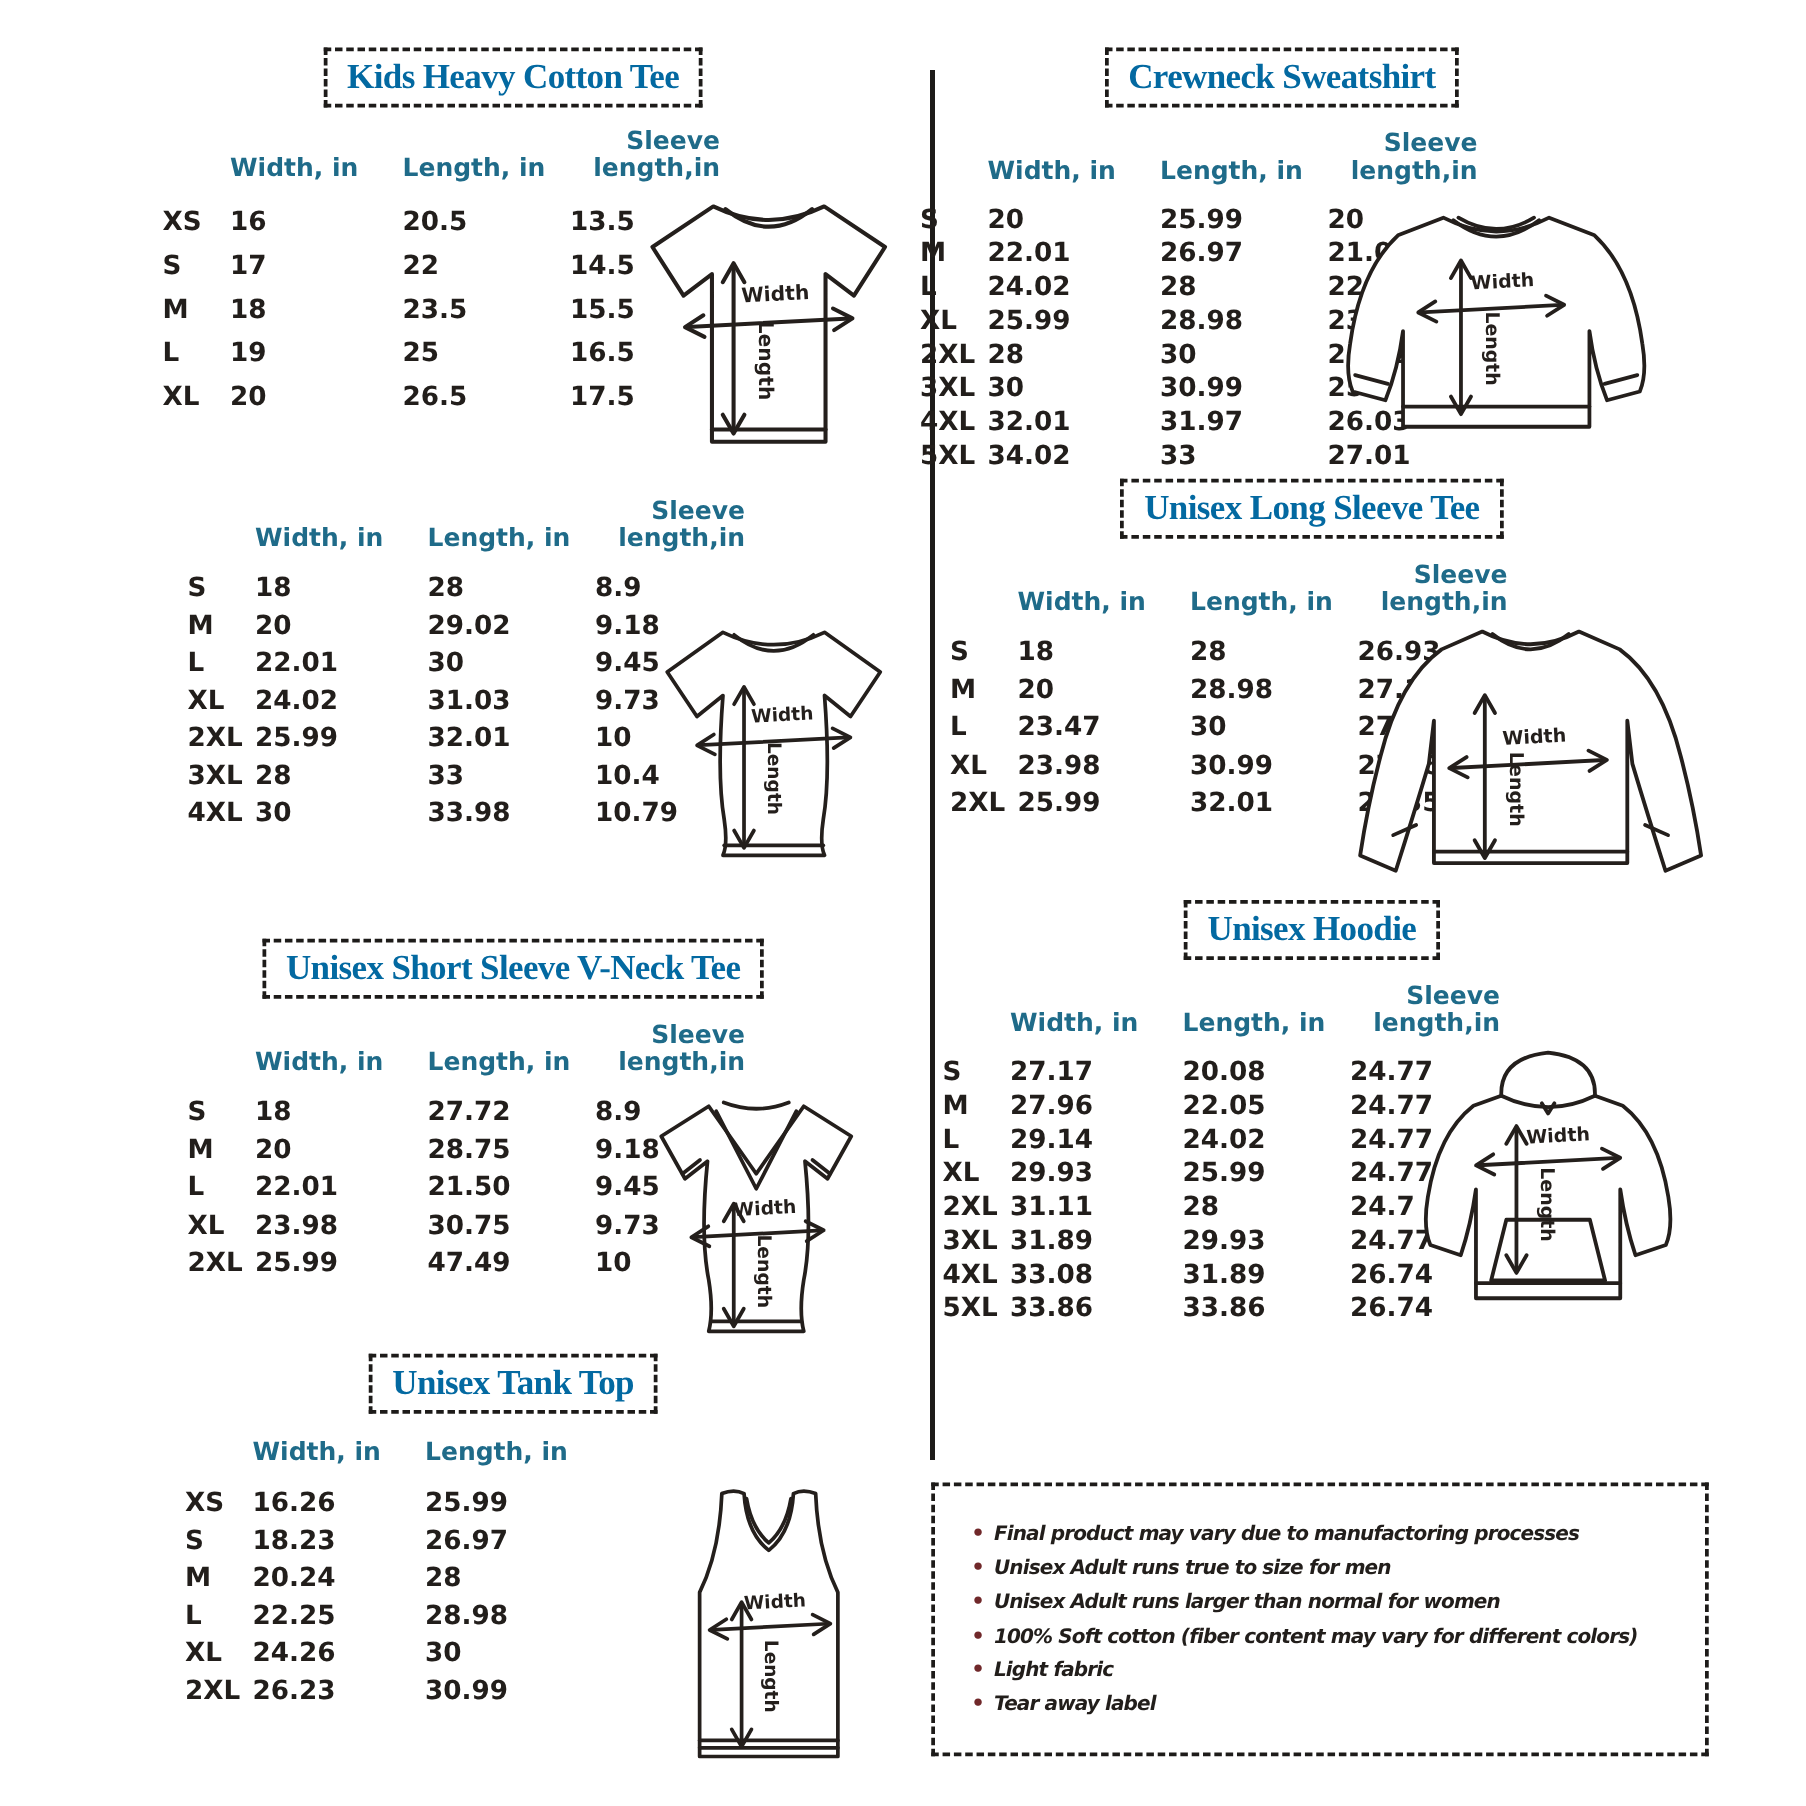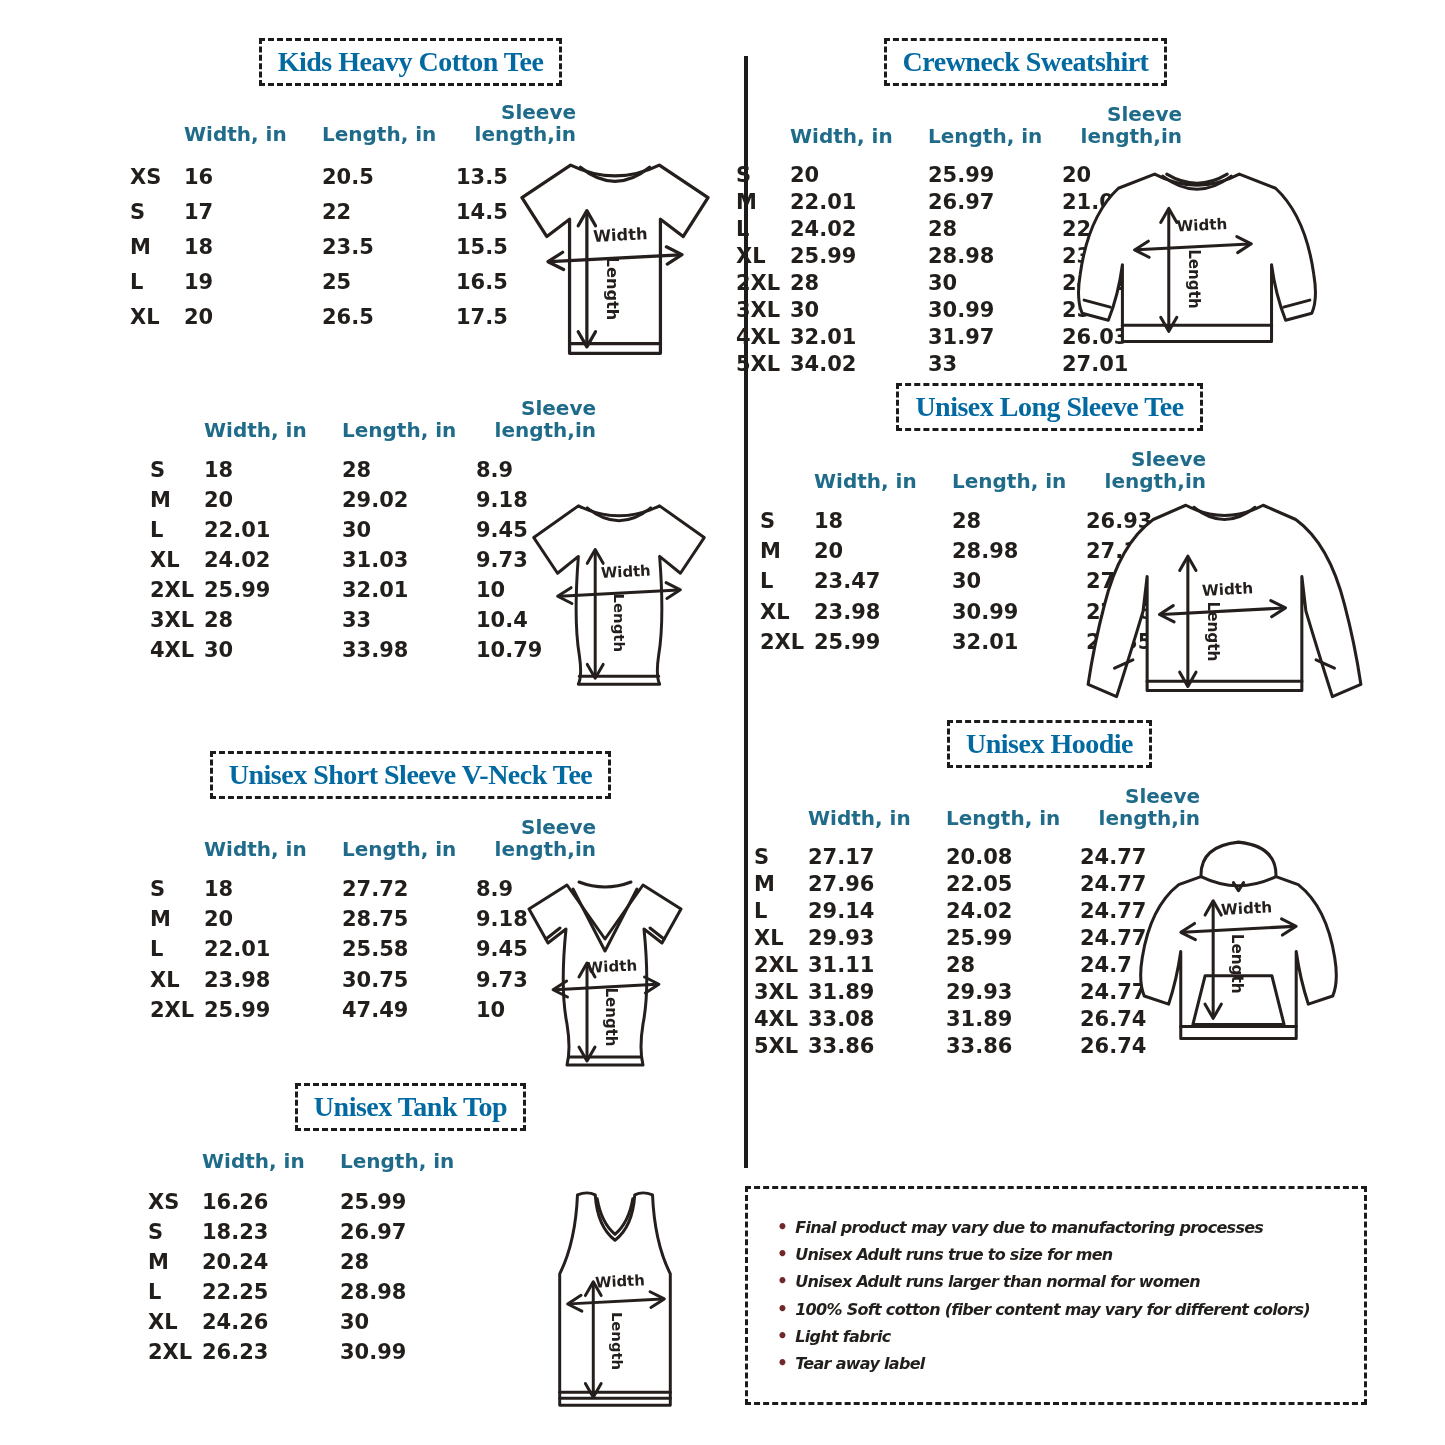--- a/index.html
+++ b/index.html
@@ -380,21 +380,21 @@
           </tr>
           <tr>
             <td>M</td>
             <td>20</td>
             <td>28.75</td>
             <td>9.18</td>
           </tr>
           <tr>
             <td>L</td>
             <td>22.01</td>
-            <td>25.58</td>
+            <td>21.50</td>
             <td>9.45</td>
           </tr>
           <tr>
             <td>XL</td>
             <td>23.98</td>
             <td>30.75</td>
             <td>9.73</td>
           </tr>
           <tr>
             <td>2XL</td>

